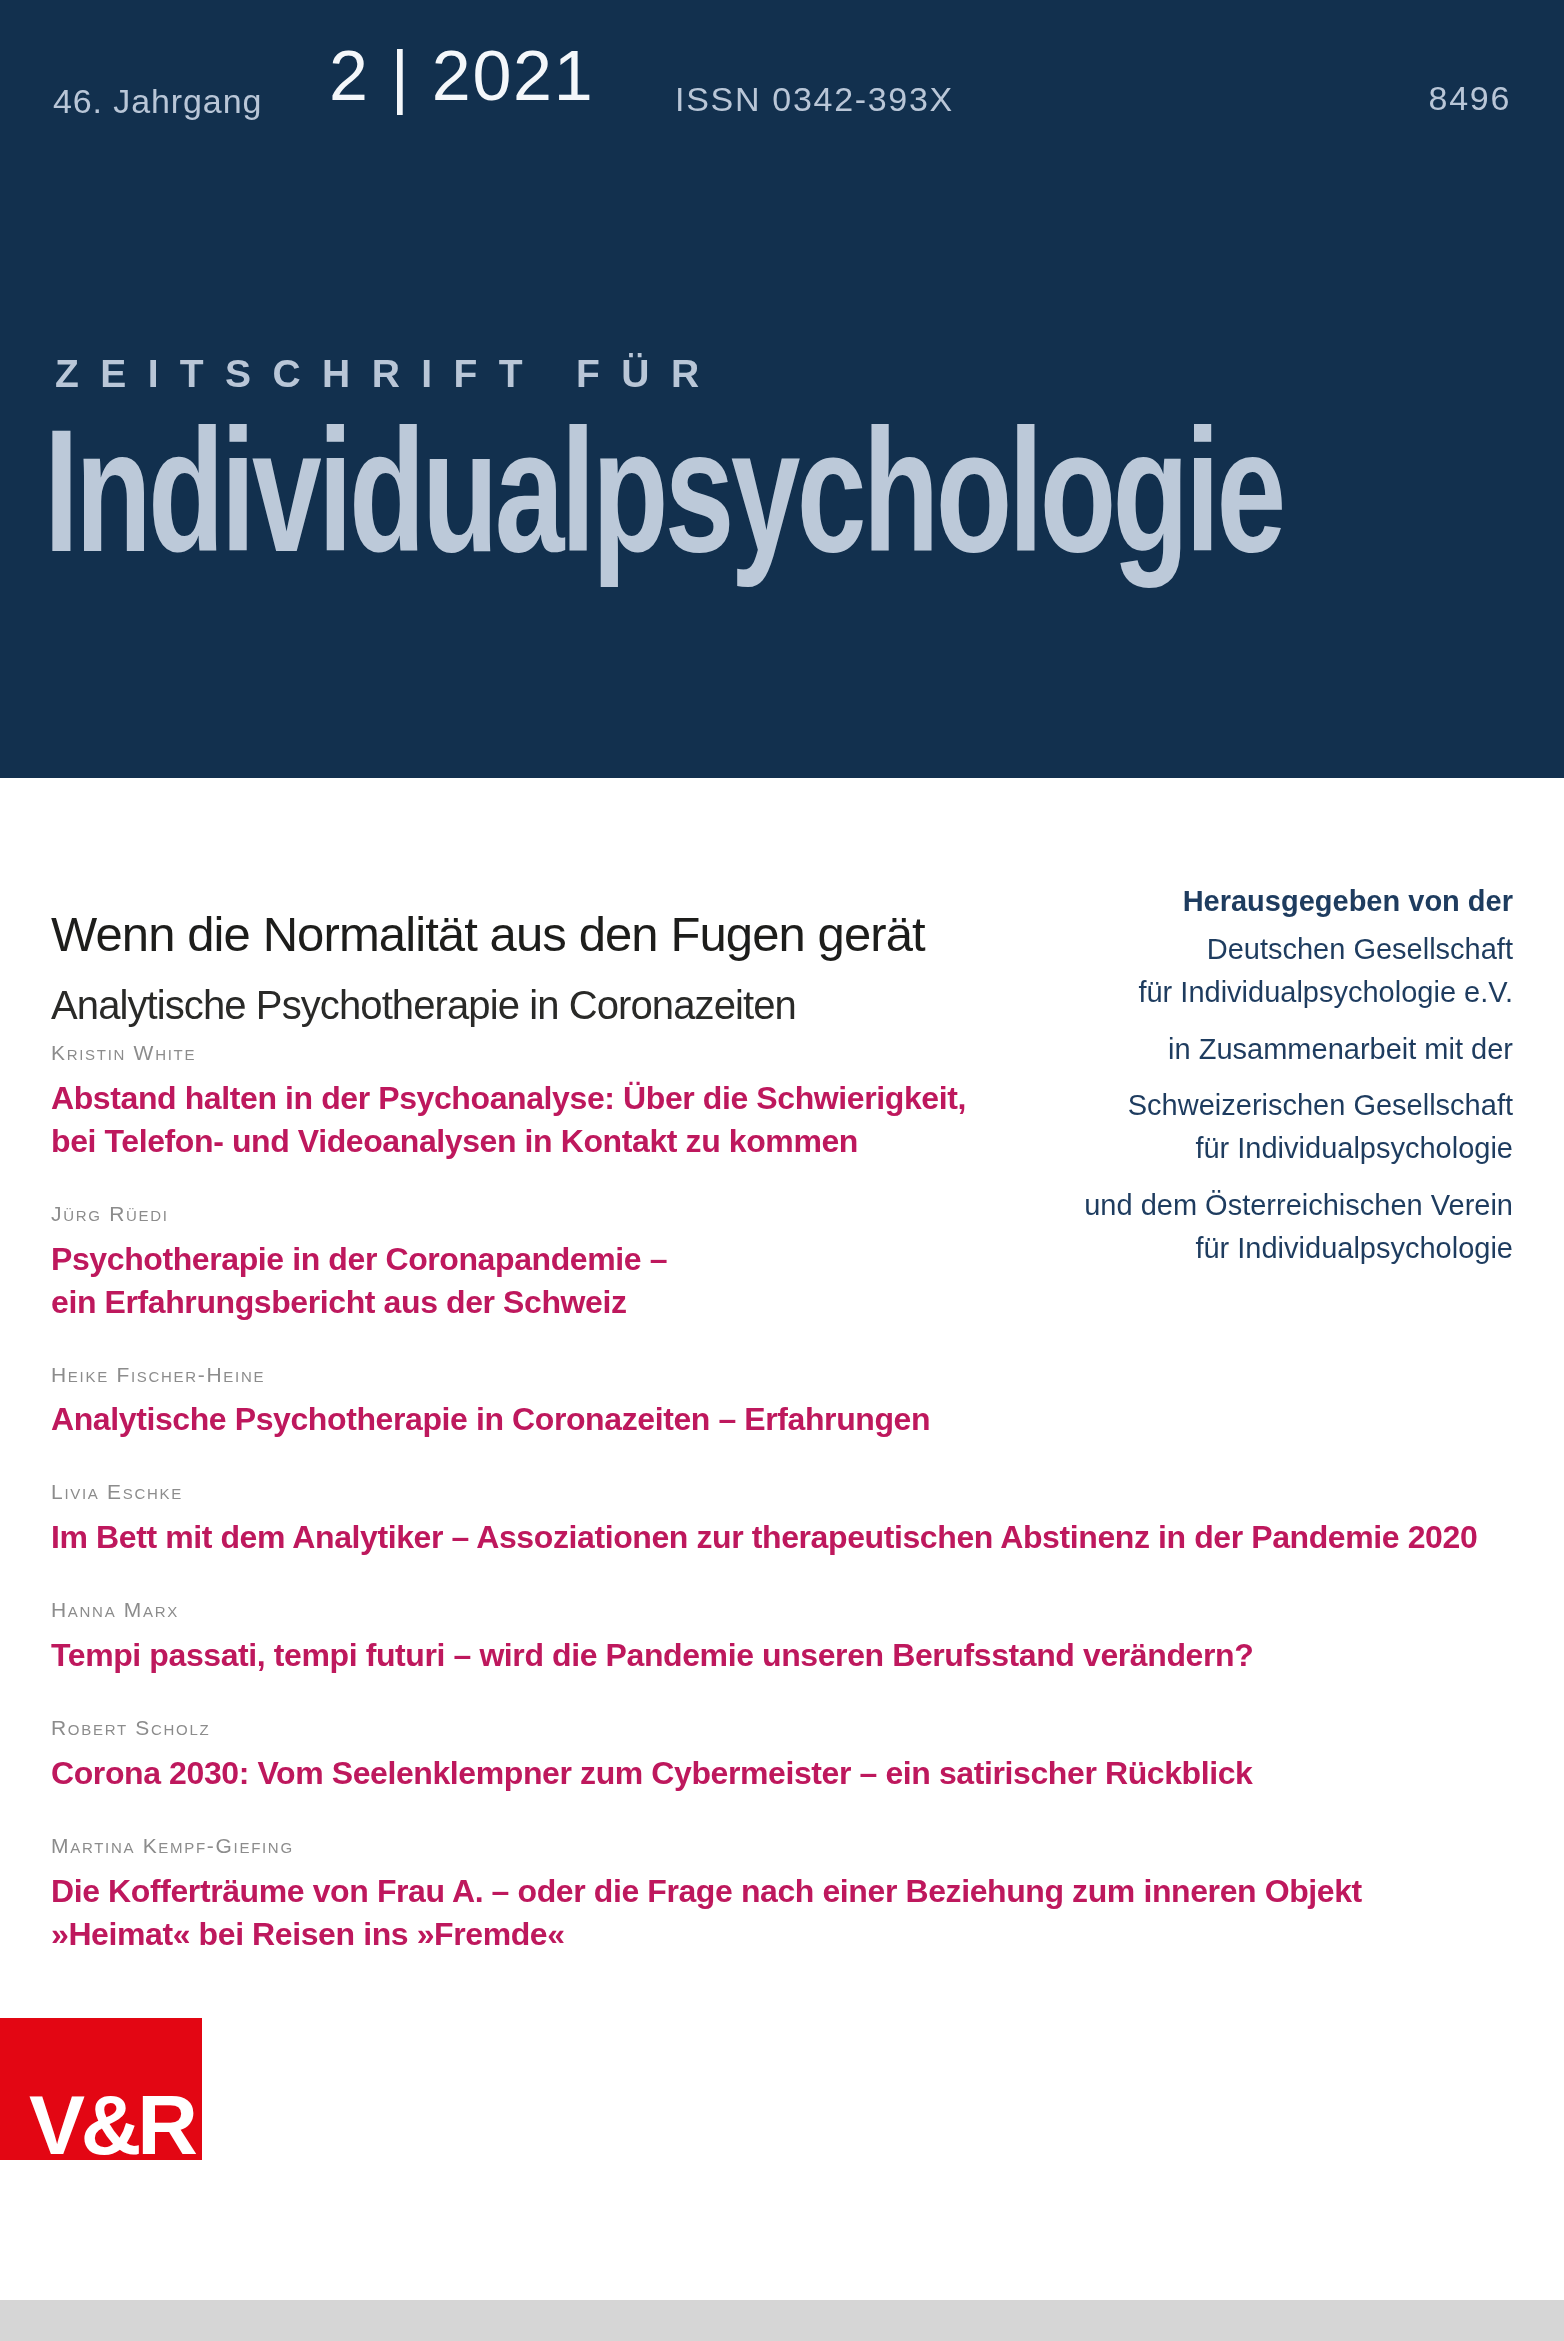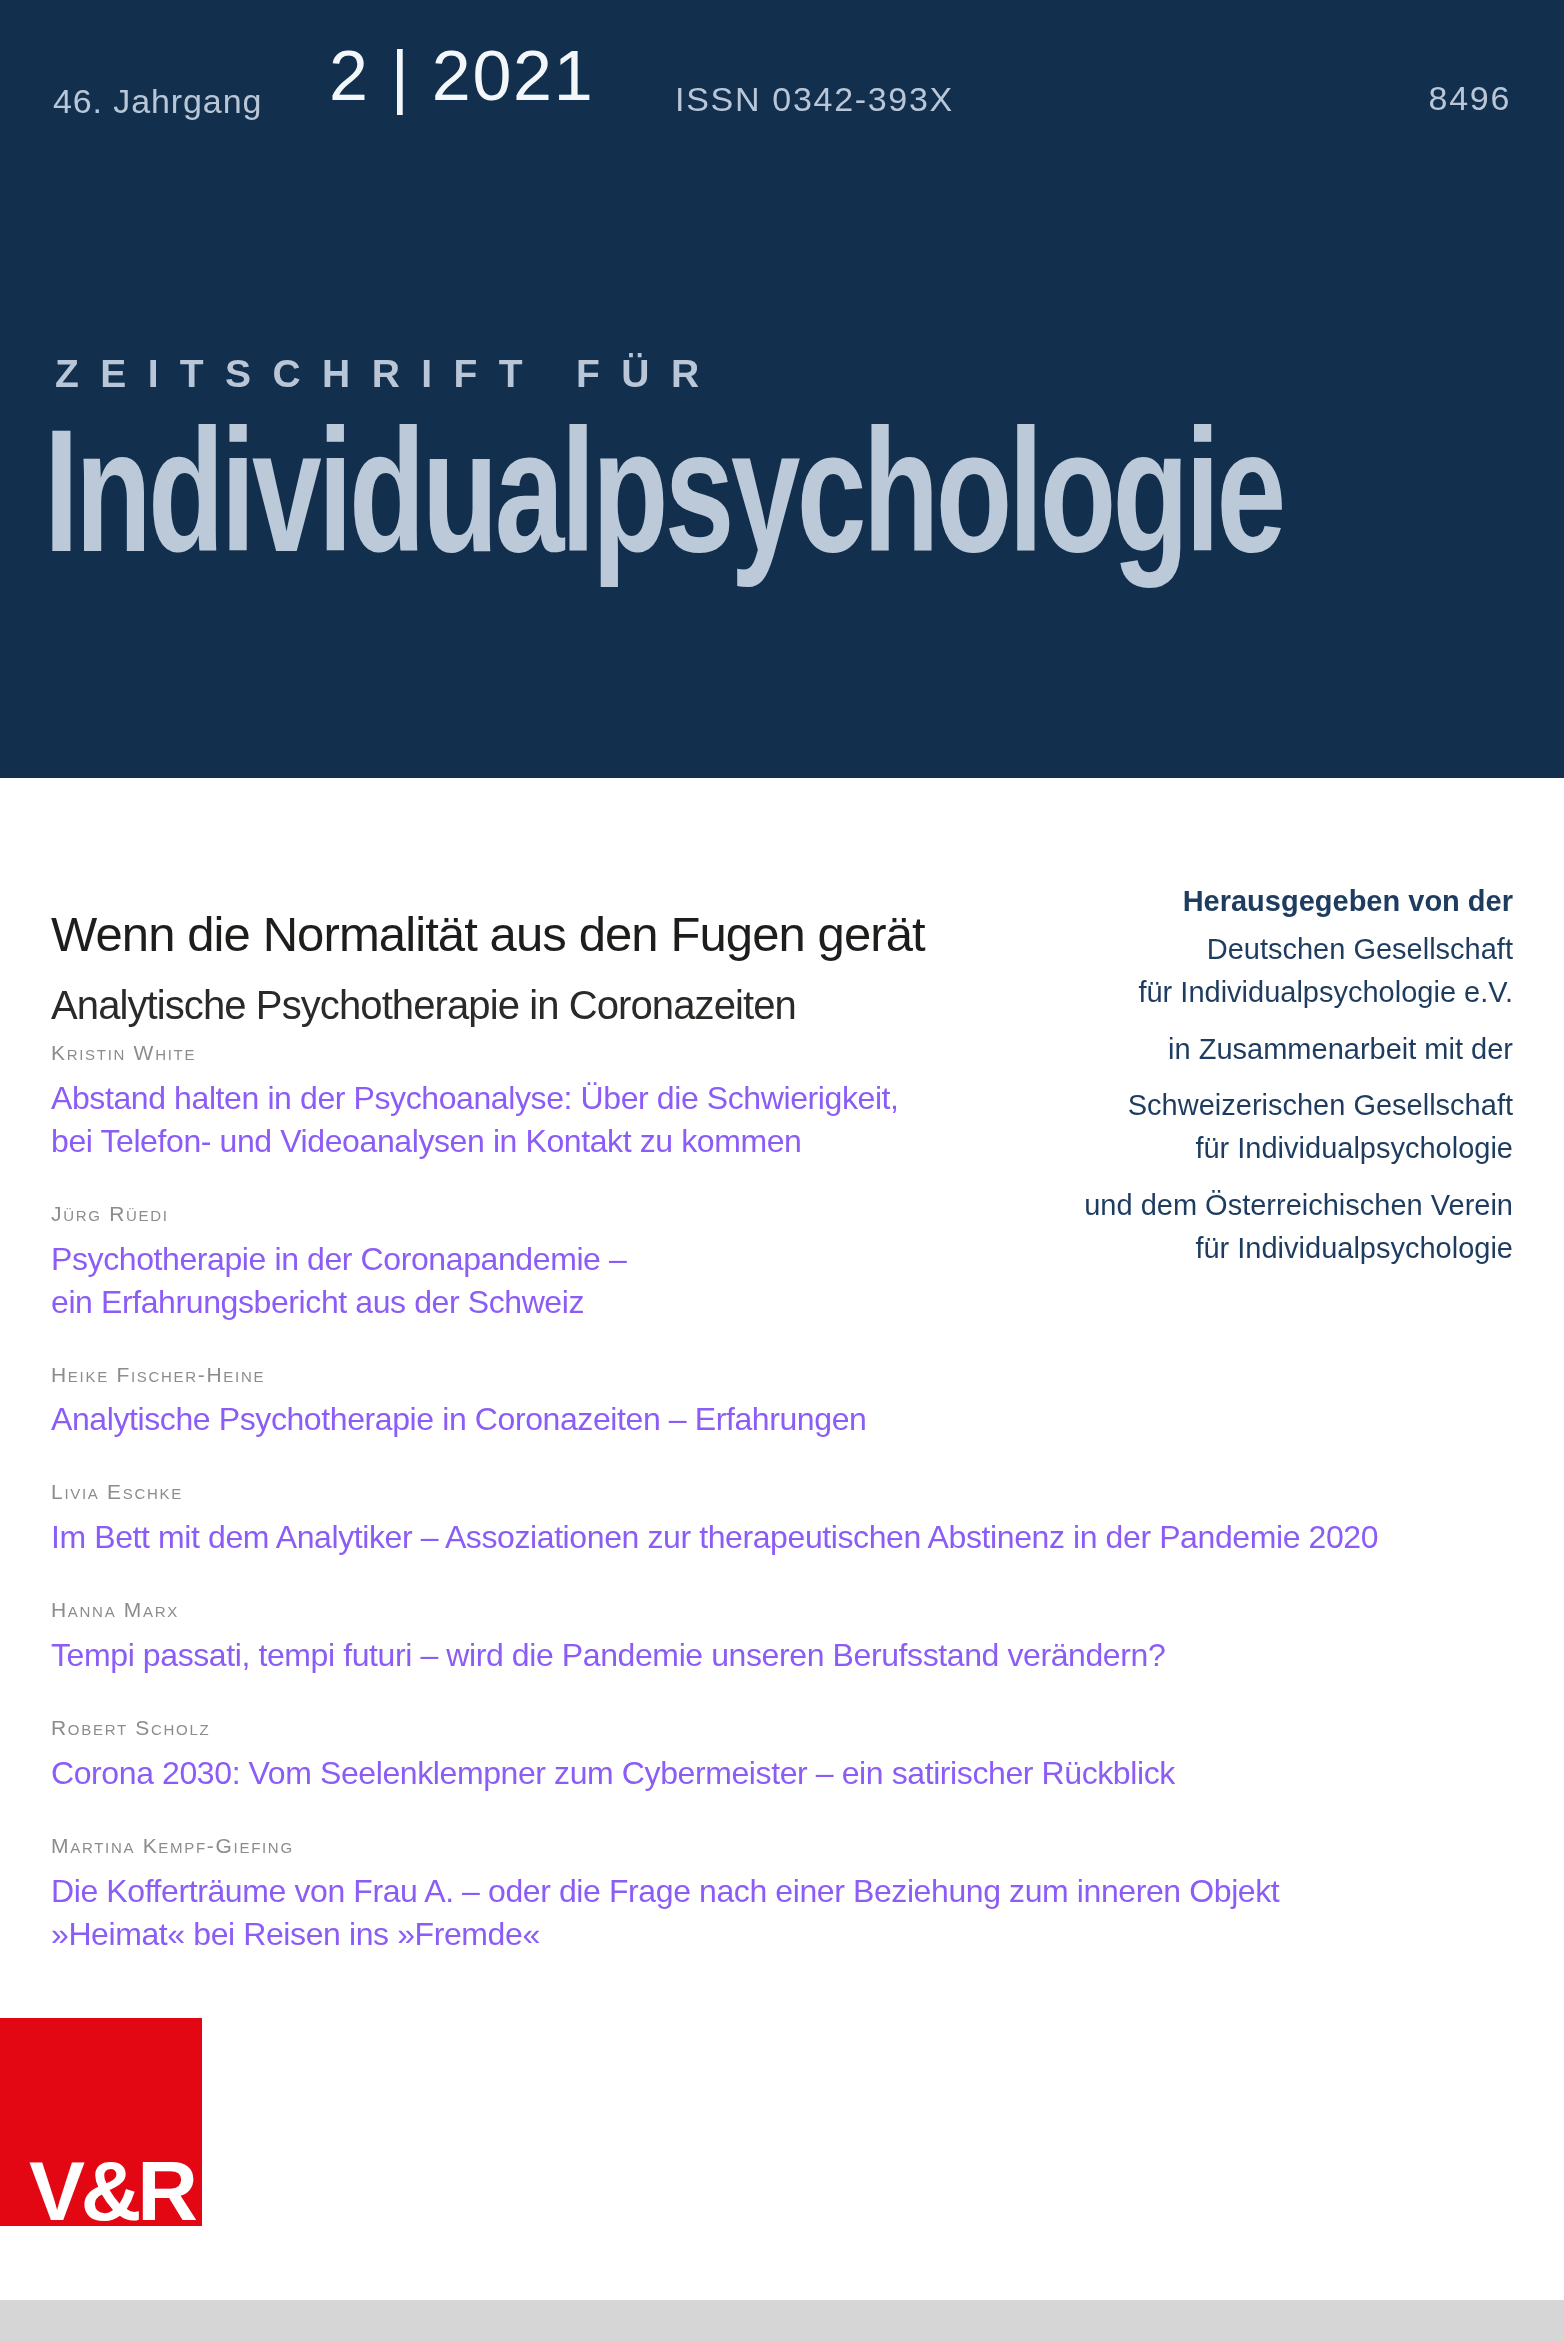--- a/index.html
+++ b/index.html
@@ -54,27 +54,27 @@
   .publisher .group div{white-space:nowrap;}
 
   
   .article-list{position:absolute;left:51px;top:1036px;width:1470px;}
   .entry{margin-bottom:34px;}
   .entry .author{
     font-size:21px;line-height:34px;color:#8c8c8c;
     font-variant:small-caps;letter-spacing:1.7px;margin-bottom:6.8px;
   }
   .entry .atitle{
-    font-size:32px;line-height:43px;font-weight:400;
-    letter-spacing:-0.4px;color:#8b5cf6;white-space:nowrap;
+    font-size:32px;line-height:43px;font-weight:700;
+    letter-spacing:-0.4px;color:#be185d;white-space:nowrap;
   }
 
   
   .logo-square{
-    position:absolute;left:0;top:2018px;width:202px;height:208px;
+    position:absolute;left:0;top:2018px;width:202px;height:142px;
     background:#e30613;overflow:hidden;
   }
   .logo-text{
     position:absolute;right:8.5px;bottom:-13.7px;
     font-size:84px;font-weight:700;color:#ffffff;letter-spacing:-4.3px;
   }
   .bottom-bar{
     position:absolute;left:0;top:2300px;width:1564px;height:42px;
     background:#d6d6d6;
   }

